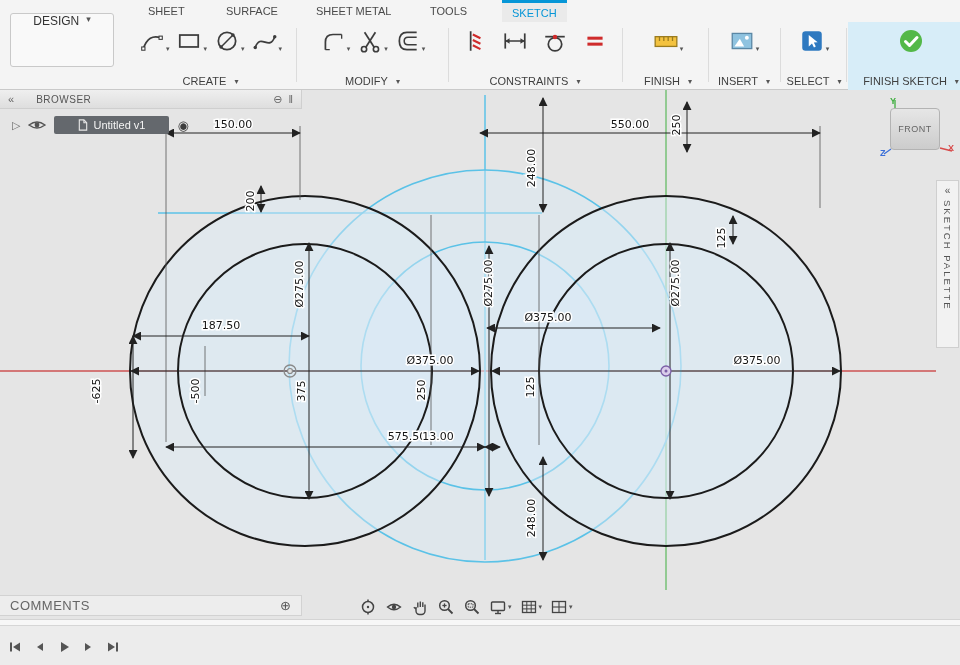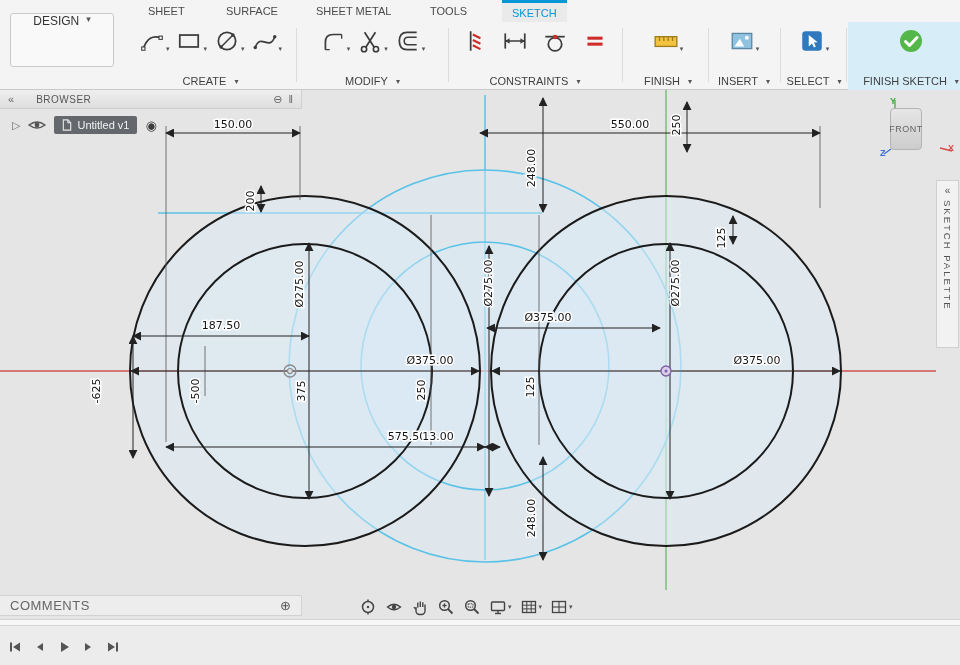--- a/index.html
+++ b/index.html
@@ -27,28 +27,28 @@
   .canvas svg.scene { position:absolute; left:0; top:0; }
   text.dim { font-family:"DejaVu Sans","Liberation Sans",sans-serif; font-size:11px; fill:#141414; paint-order:stroke; stroke:#ffffff; stroke-width:3px; dominant-baseline:middle; }
 
   .strip { position:absolute; left:0; top:619px; width:960px; height:6px; background:#f7f7f7; border-top:1px solid #d4d4d4; }
 
   
   .browser-header { position:absolute; left:0; top:90px; width:302px; height:19px; background:linear-gradient(#efefef,#dedede); border-bottom:1px solid #cfcfcf; border-right:1px solid #cfcfcf; display:flex; align-items:center; padding:0 8px; gap:6px; }
   .browser-header .title { font-size:10px; color:#555; letter-spacing:.5px; flex:1;margin-left:16px; }
   .browser-header .hicon { font-size:11px; color:#666; }
   .tree-row { position:absolute; left:12px; top:114px; height:22px; display:flex; align-items:center; gap:8px; }
-  .badge { display:flex; align-items:center; gap:5px; background:#64686d; border-radius:2px; padding:3px 8px; }
+  .badge { display:flex; align-items:center; gap:5px; background:#64686d; border-radius:2px; padding:3px 24px; }
   .badge .doc-label { font-size:11px; color:#f4f4f4; }
   .tri { font-size:11px; color:#666; }
   .target { font-size:13px; color:#3d3d3d; }
 
   
   .viewcube { position:absolute; left:874px; top:96px; width:86px; height:72px; }
-  .cube { position:absolute; left:16px; top:12px; width:32px; height:42px; background:linear-gradient(#e6e6e6,#cccccc); border:1px solid #b3b3b3; border-radius:4px; display:flex; align-items:center; justify-content:center; font-size:9px; color:#666; letter-spacing:.5px; }
+  .cube { position:absolute; left:16px; top:12px; width:50px; height:42px; background:linear-gradient(#e6e6e6,#cccccc); border:1px solid #b3b3b3; border-radius:4px; display:flex; align-items:center; justify-content:center; font-size:9px; color:#666; letter-spacing:.5px; }
   .axis-label { position:absolute; font-size:9px; font-weight:bold; }
   .ax-y { left:16px; top:0px; color:#3fae3f; }
   .ax-z { left:6px; top:52px; color:#3a6fd8; }
   .ax-x { left:74px; top:47px; color:#d84a4a; }
 
   
   .palette-tab { position:absolute; left:936px; top:180px; width:23px; height:168px; background:#f2f2f2; border:1px solid #cfcfcf; display:flex; flex-direction:column; align-items:center; padding-top:4px; }
   .palette-tab .hicon { font-size:10px; color:#555; }
   .vtext { writing-mode:vertical-rl; font-size:9.5px; color:#555; letter-spacing:2px; margin-top:4px; }
 

